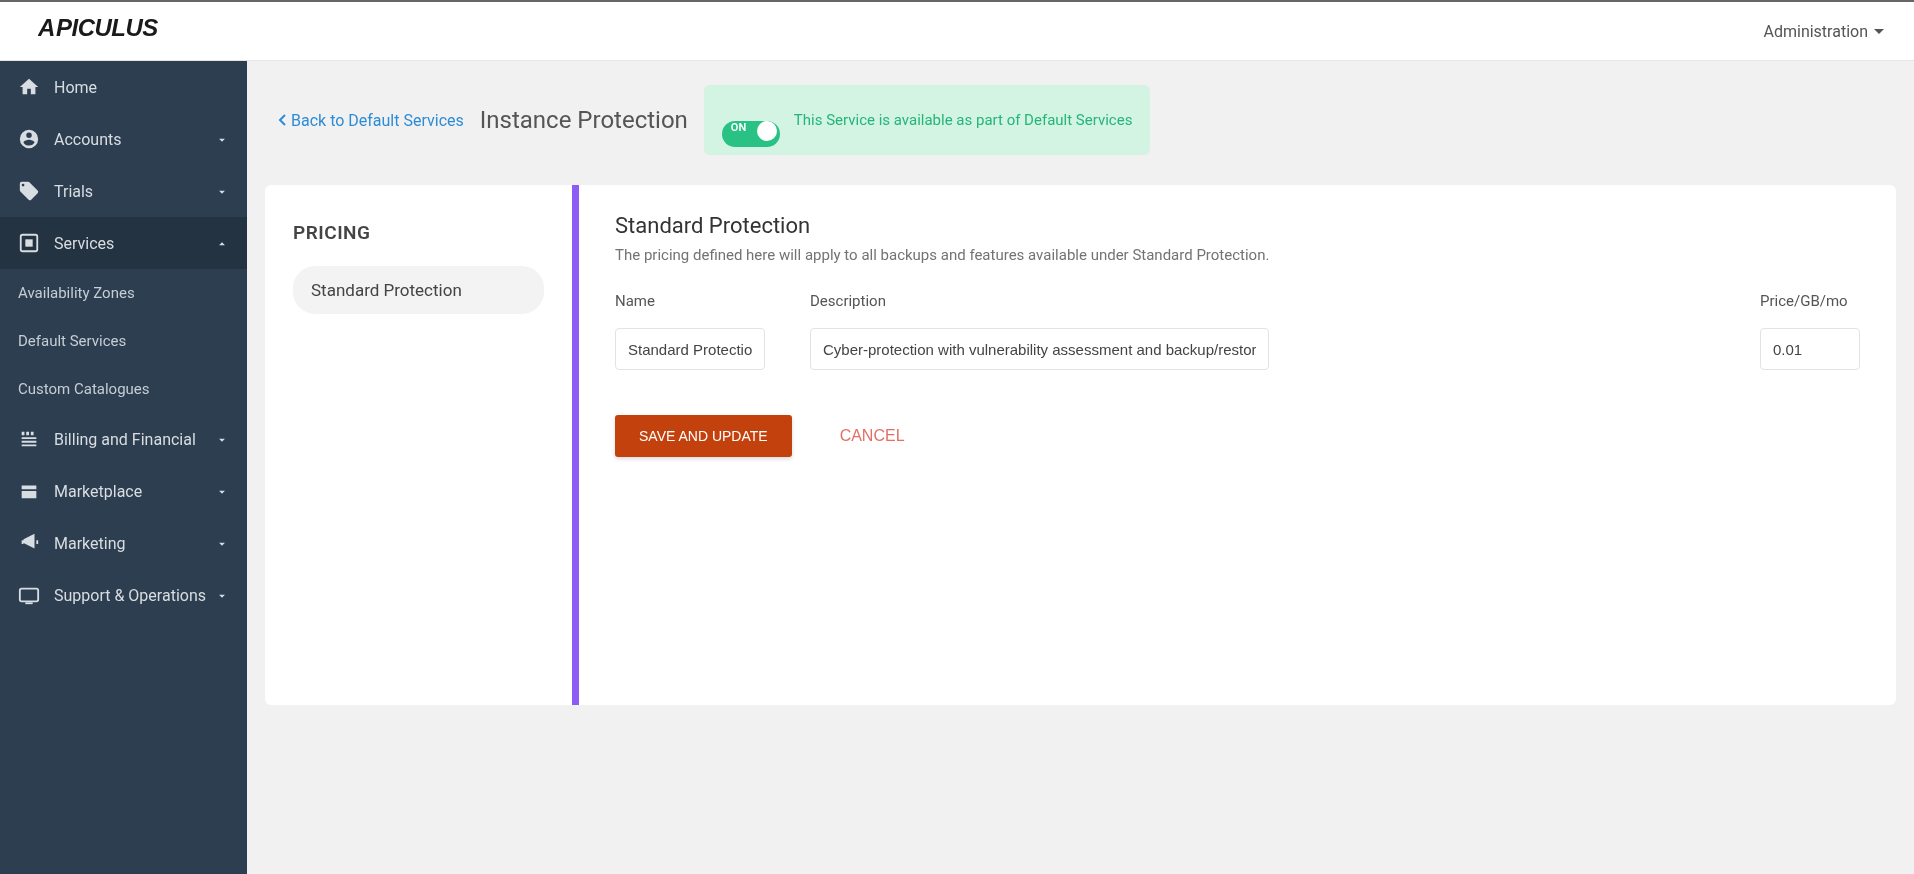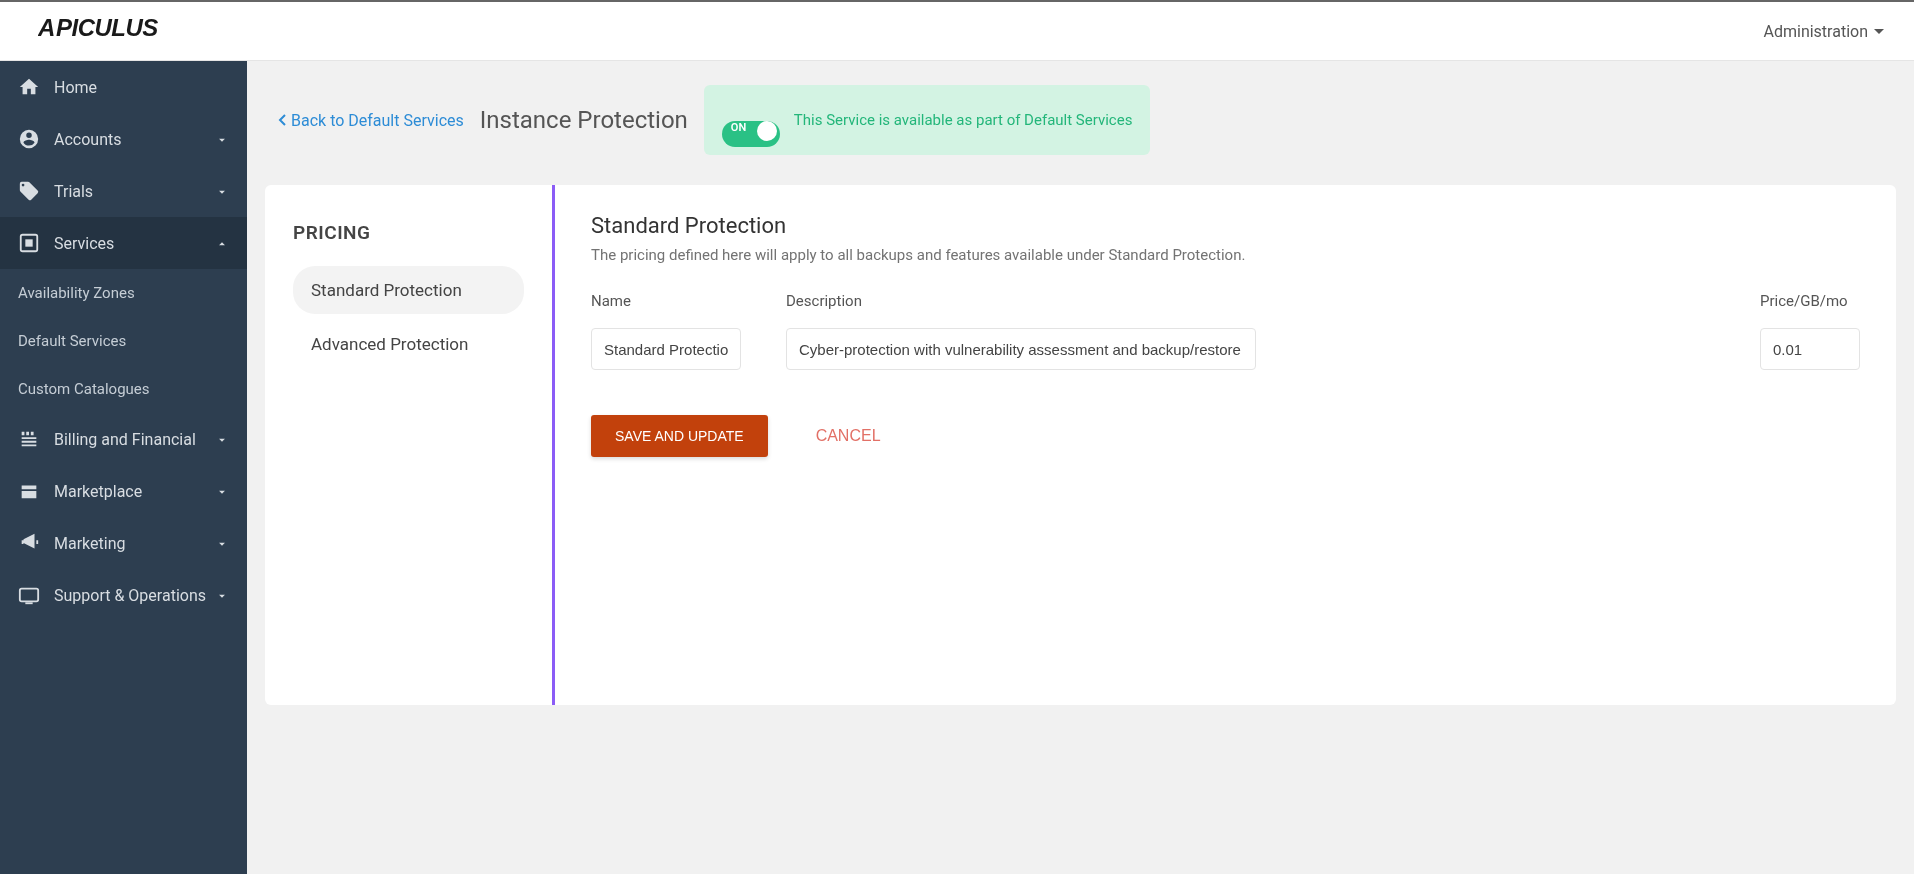--- a/index.html
+++ b/index.html
@@ -20,21 +20,21 @@
     .main { flex: 1; background: #f1f1f1; overflow-y: auto; position: relative; }
     .page-header { padding: 24px 30px 30px 30px; display: flex; align-items: center; flex-wrap: wrap; gap: 16px; }
     .back-link { color: #2d8cd6; font-size: 16px; cursor: pointer; display: flex; align-items: center; gap: 4px; }
     .page-title { font-size: 24px; color: #555; font-weight: 400; }
     .availability-banner { display: flex; align-items: center; background: #d3f3e3; border-radius: 6px; padding: 8px 18px; gap: 14px; }
     .toggle-pill { background: #2ac185; border-radius: 14px; height: 26px; width: 58px; display: flex; align-items: flex-start; padding: 0 3px; position: relative; margin-top: 28px; }
     .toggle-on { color: #fff; font-size: 11px; font-weight: 600; margin-left: 6px; }
     .toggle-knob { width: 20px; height: 20px; background: #fff; border-radius: 50%; position: absolute; right: 3px; }
     .banner-text { color: #23b67a; font-size: 15px; }
     .content-card { background: #fff; margin: 0 18px 20px 18px; border-radius: 6px; display: flex; min-height: 520px; }
-    .pricing-sidebar { width: 290px; border-right: 3px solid #8b5cf6; padding: 36px 28px; }
+    .pricing-sidebar { width: 314px; border-right: 7px solid #8b5cf6; padding: 36px 28px; }
     .pricing-title { font-size: 19px; font-weight: 600; color: #444; letter-spacing: 0.5px; margin-bottom: 22px; }
     .pricing-tab { padding: 14px 18px; border-radius: 22px; font-size: 17px; color: #444; cursor: pointer; margin-bottom: 6px; }
     .pricing-tab.active { background: #f3f3f3; }
     .pricing-content { flex: 1; padding: 28px 36px; }
     .section-title { font-size: 22px; color: #333; margin-bottom: 8px; }
     .section-desc { font-size: 15px; color: #737373; margin-bottom: 28px; }
     .form-row { display: flex; gap: 16px; align-items: flex-start; }
     .form-col { display: flex; flex-direction: column; }
     .form-col.name { width: 150px; }
     .form-col.desc { flex: 1; max-width: 470px; margin-left: 29px; }
@@ -197,21 +197,20 @@
           <span class="toggle-knob"></span>
         </div>
         <span class="banner-text">This Service is available as part of Default Services</span>
       </div>
     </div>
 
     <div class="content-card">
       <div class="pricing-sidebar">
         <div class="pricing-title">PRICING</div>
         <div class="pricing-tab active">Standard Protection</div>
-        <div class="pricing-tab">Advanced Protection</div>
       </div>
       <div class="pricing-content">
         <div class="section-title">Standard Protection</div>
         <div class="section-desc">The pricing defined here will apply to all backups and features available under Standard Protection.</div>
 
         <div class="form-row">
           <div class="form-col name">
             <div class="form-label">Name</div>
             <input class="form-input" value="Standard Protection" style="">
           </div>

